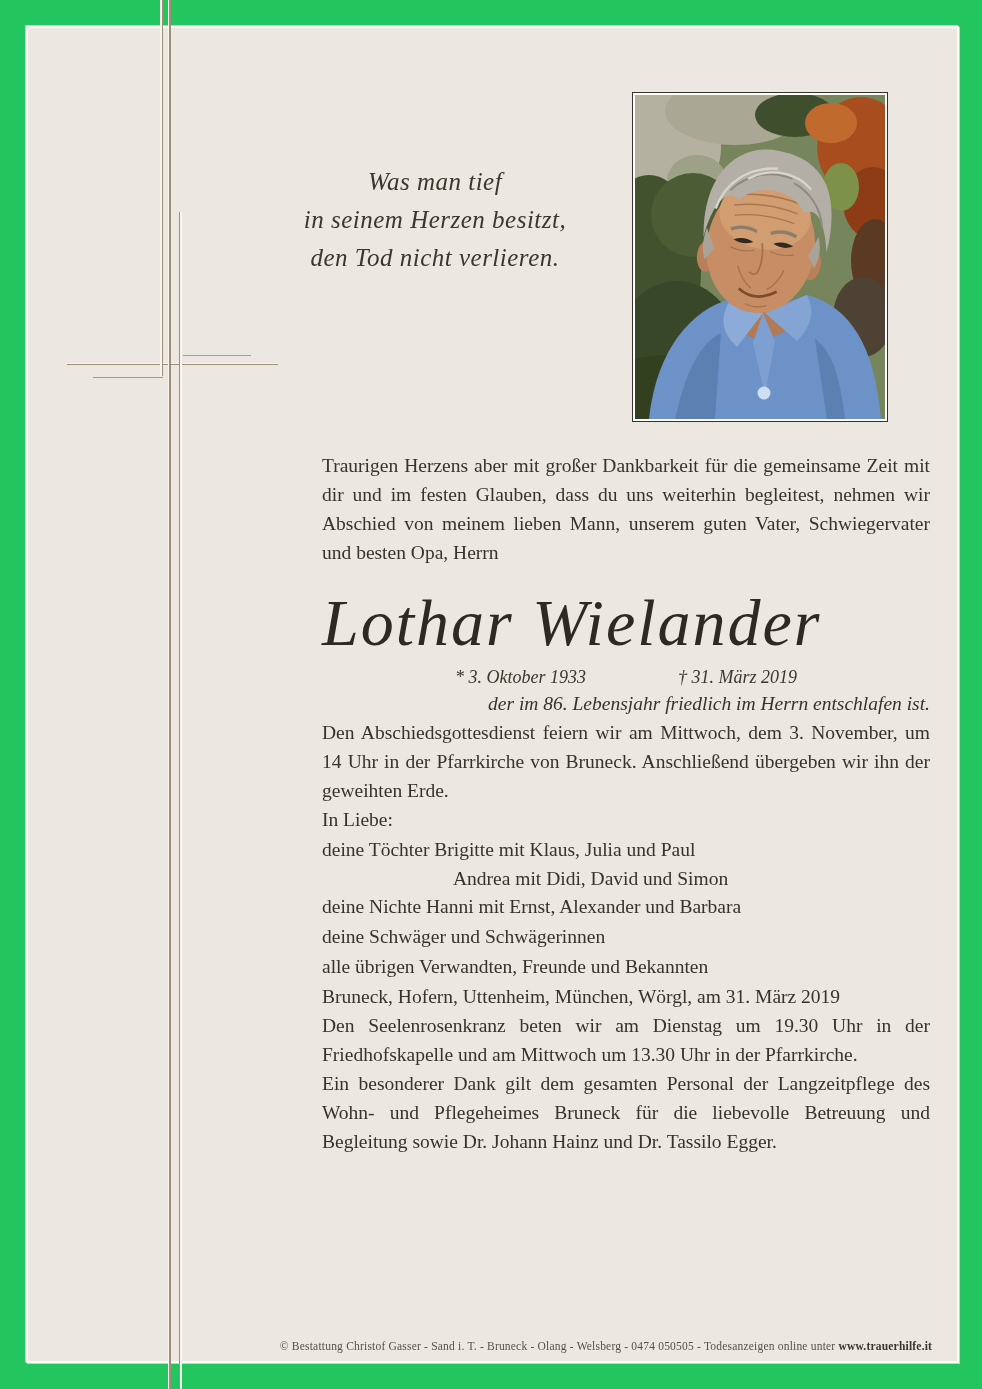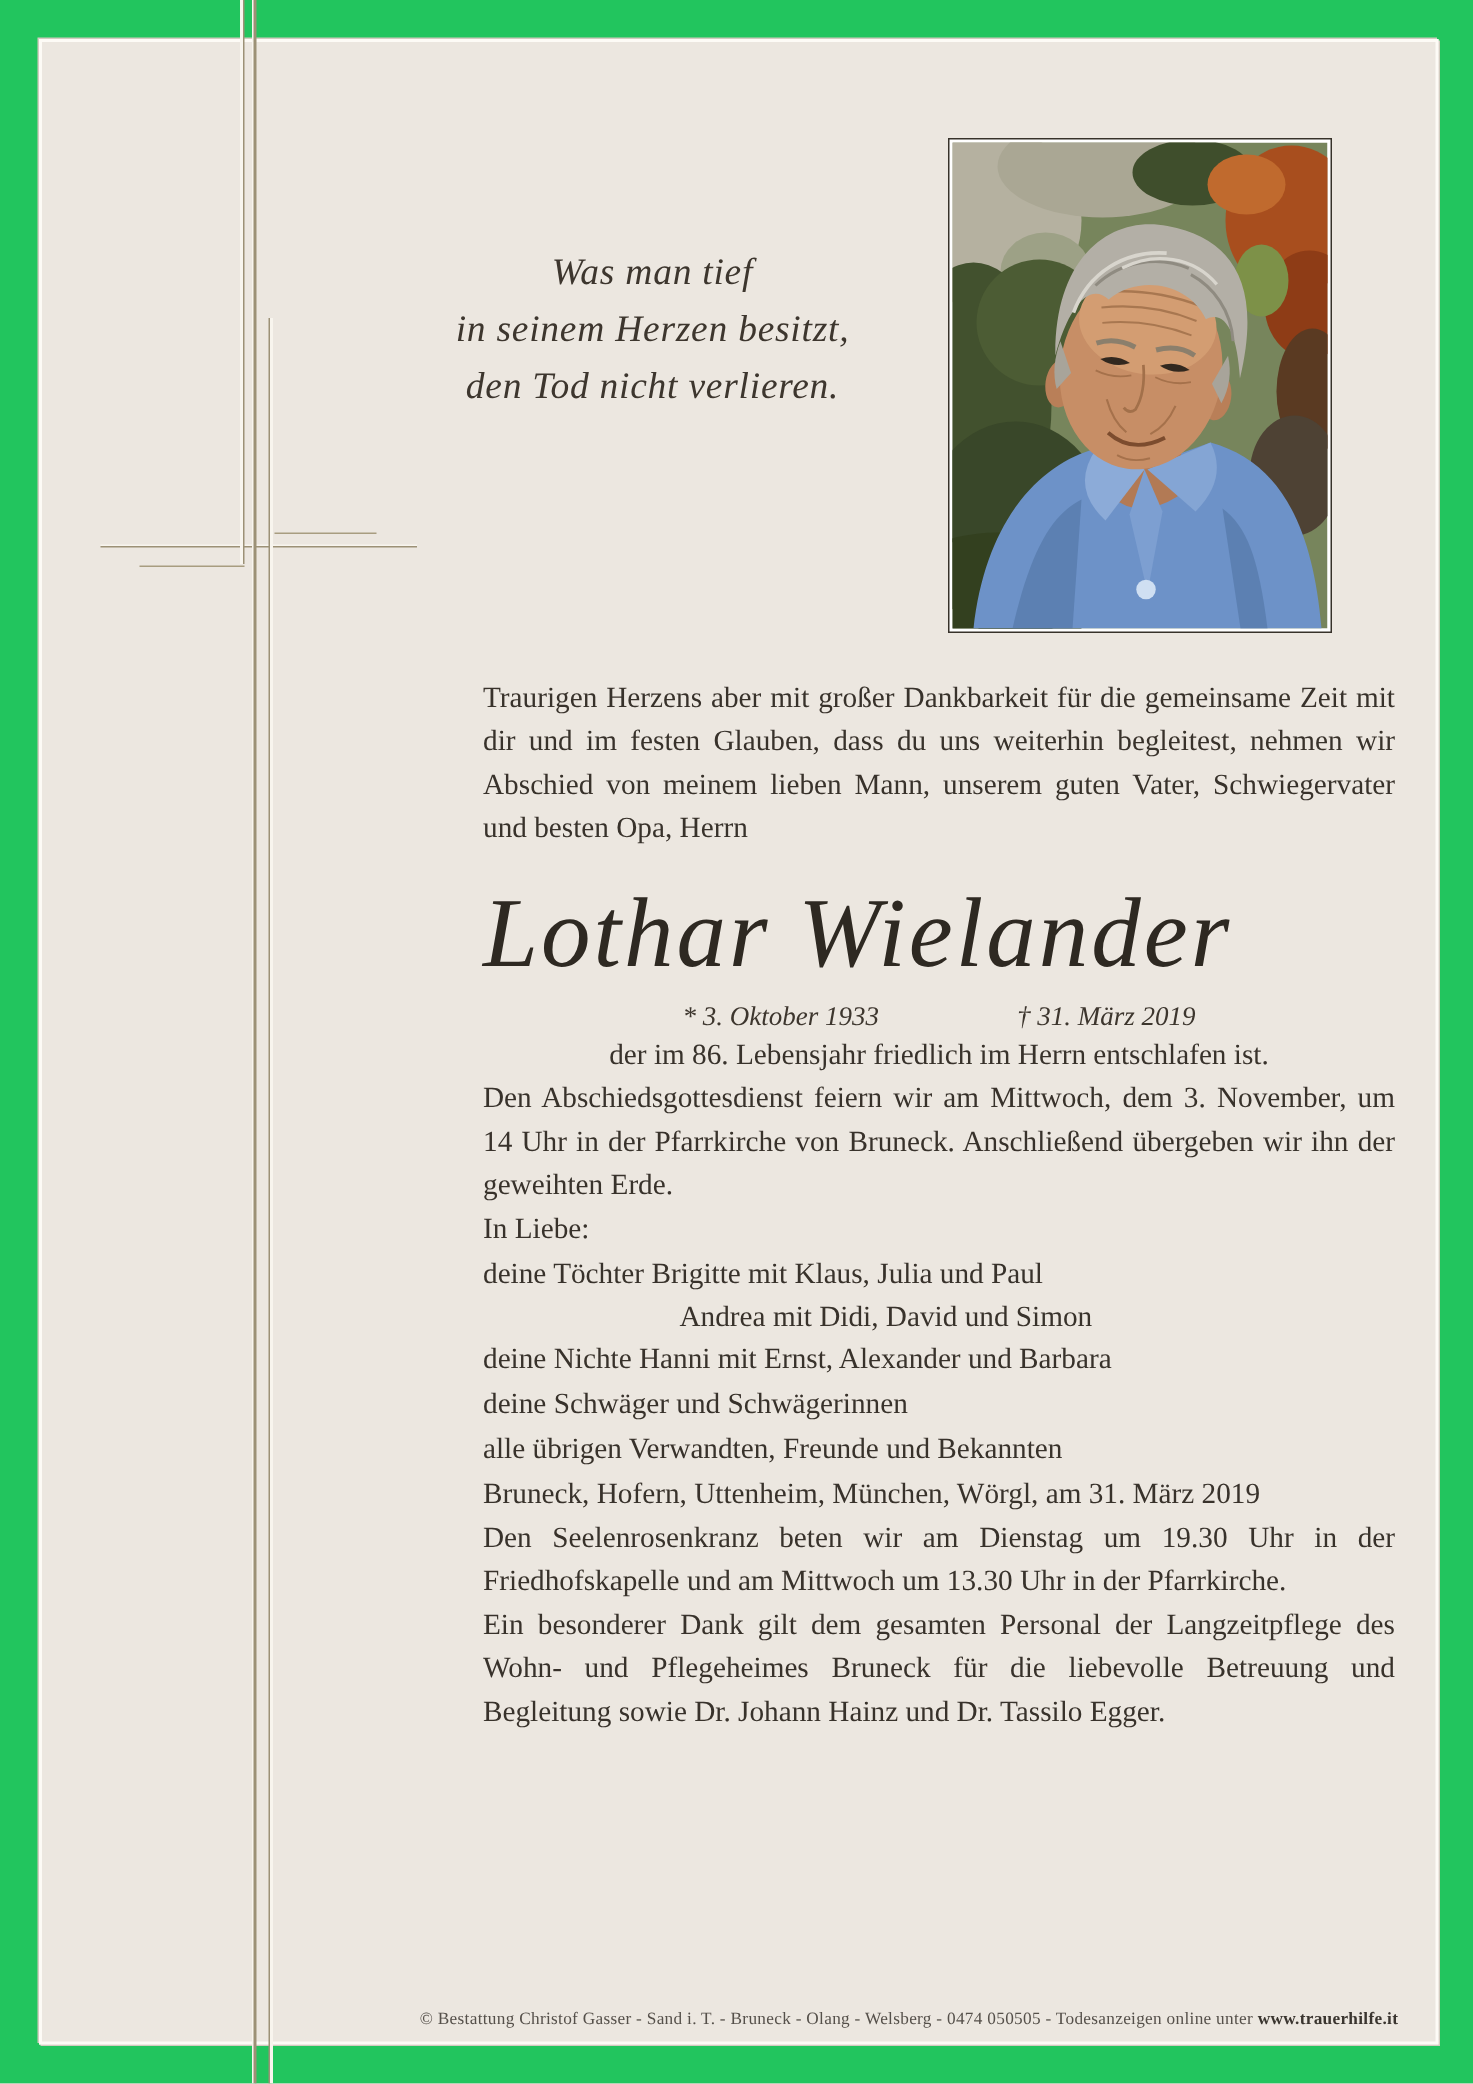--- a/index.html
+++ b/index.html
@@ -88,21 +88,21 @@
   }
   .dates {
     display: flex;
     justify-content: center;
     gap: 92px;
     font-style: italic;
     font-size: 18px;
     line-height: 24px;
     color: #3d362e;
   }
-  .passing { margin-top: 15px; text-align: center; }
+  .passing { margin-top: 15px; text-align: right; font-style: italic; }
   .service { margin-top: 26px; }
   .inliebe { margin-top: 26px; }
   .fam { line-height: 30px; }
   .fam-indent { padding-left: 131px; line-height: 27px; }
   .places { margin-top: 21px; }
   .rosary { margin-top: 13px; }
   .thanks { margin-top: 17px; }
 
   
   .footer {

